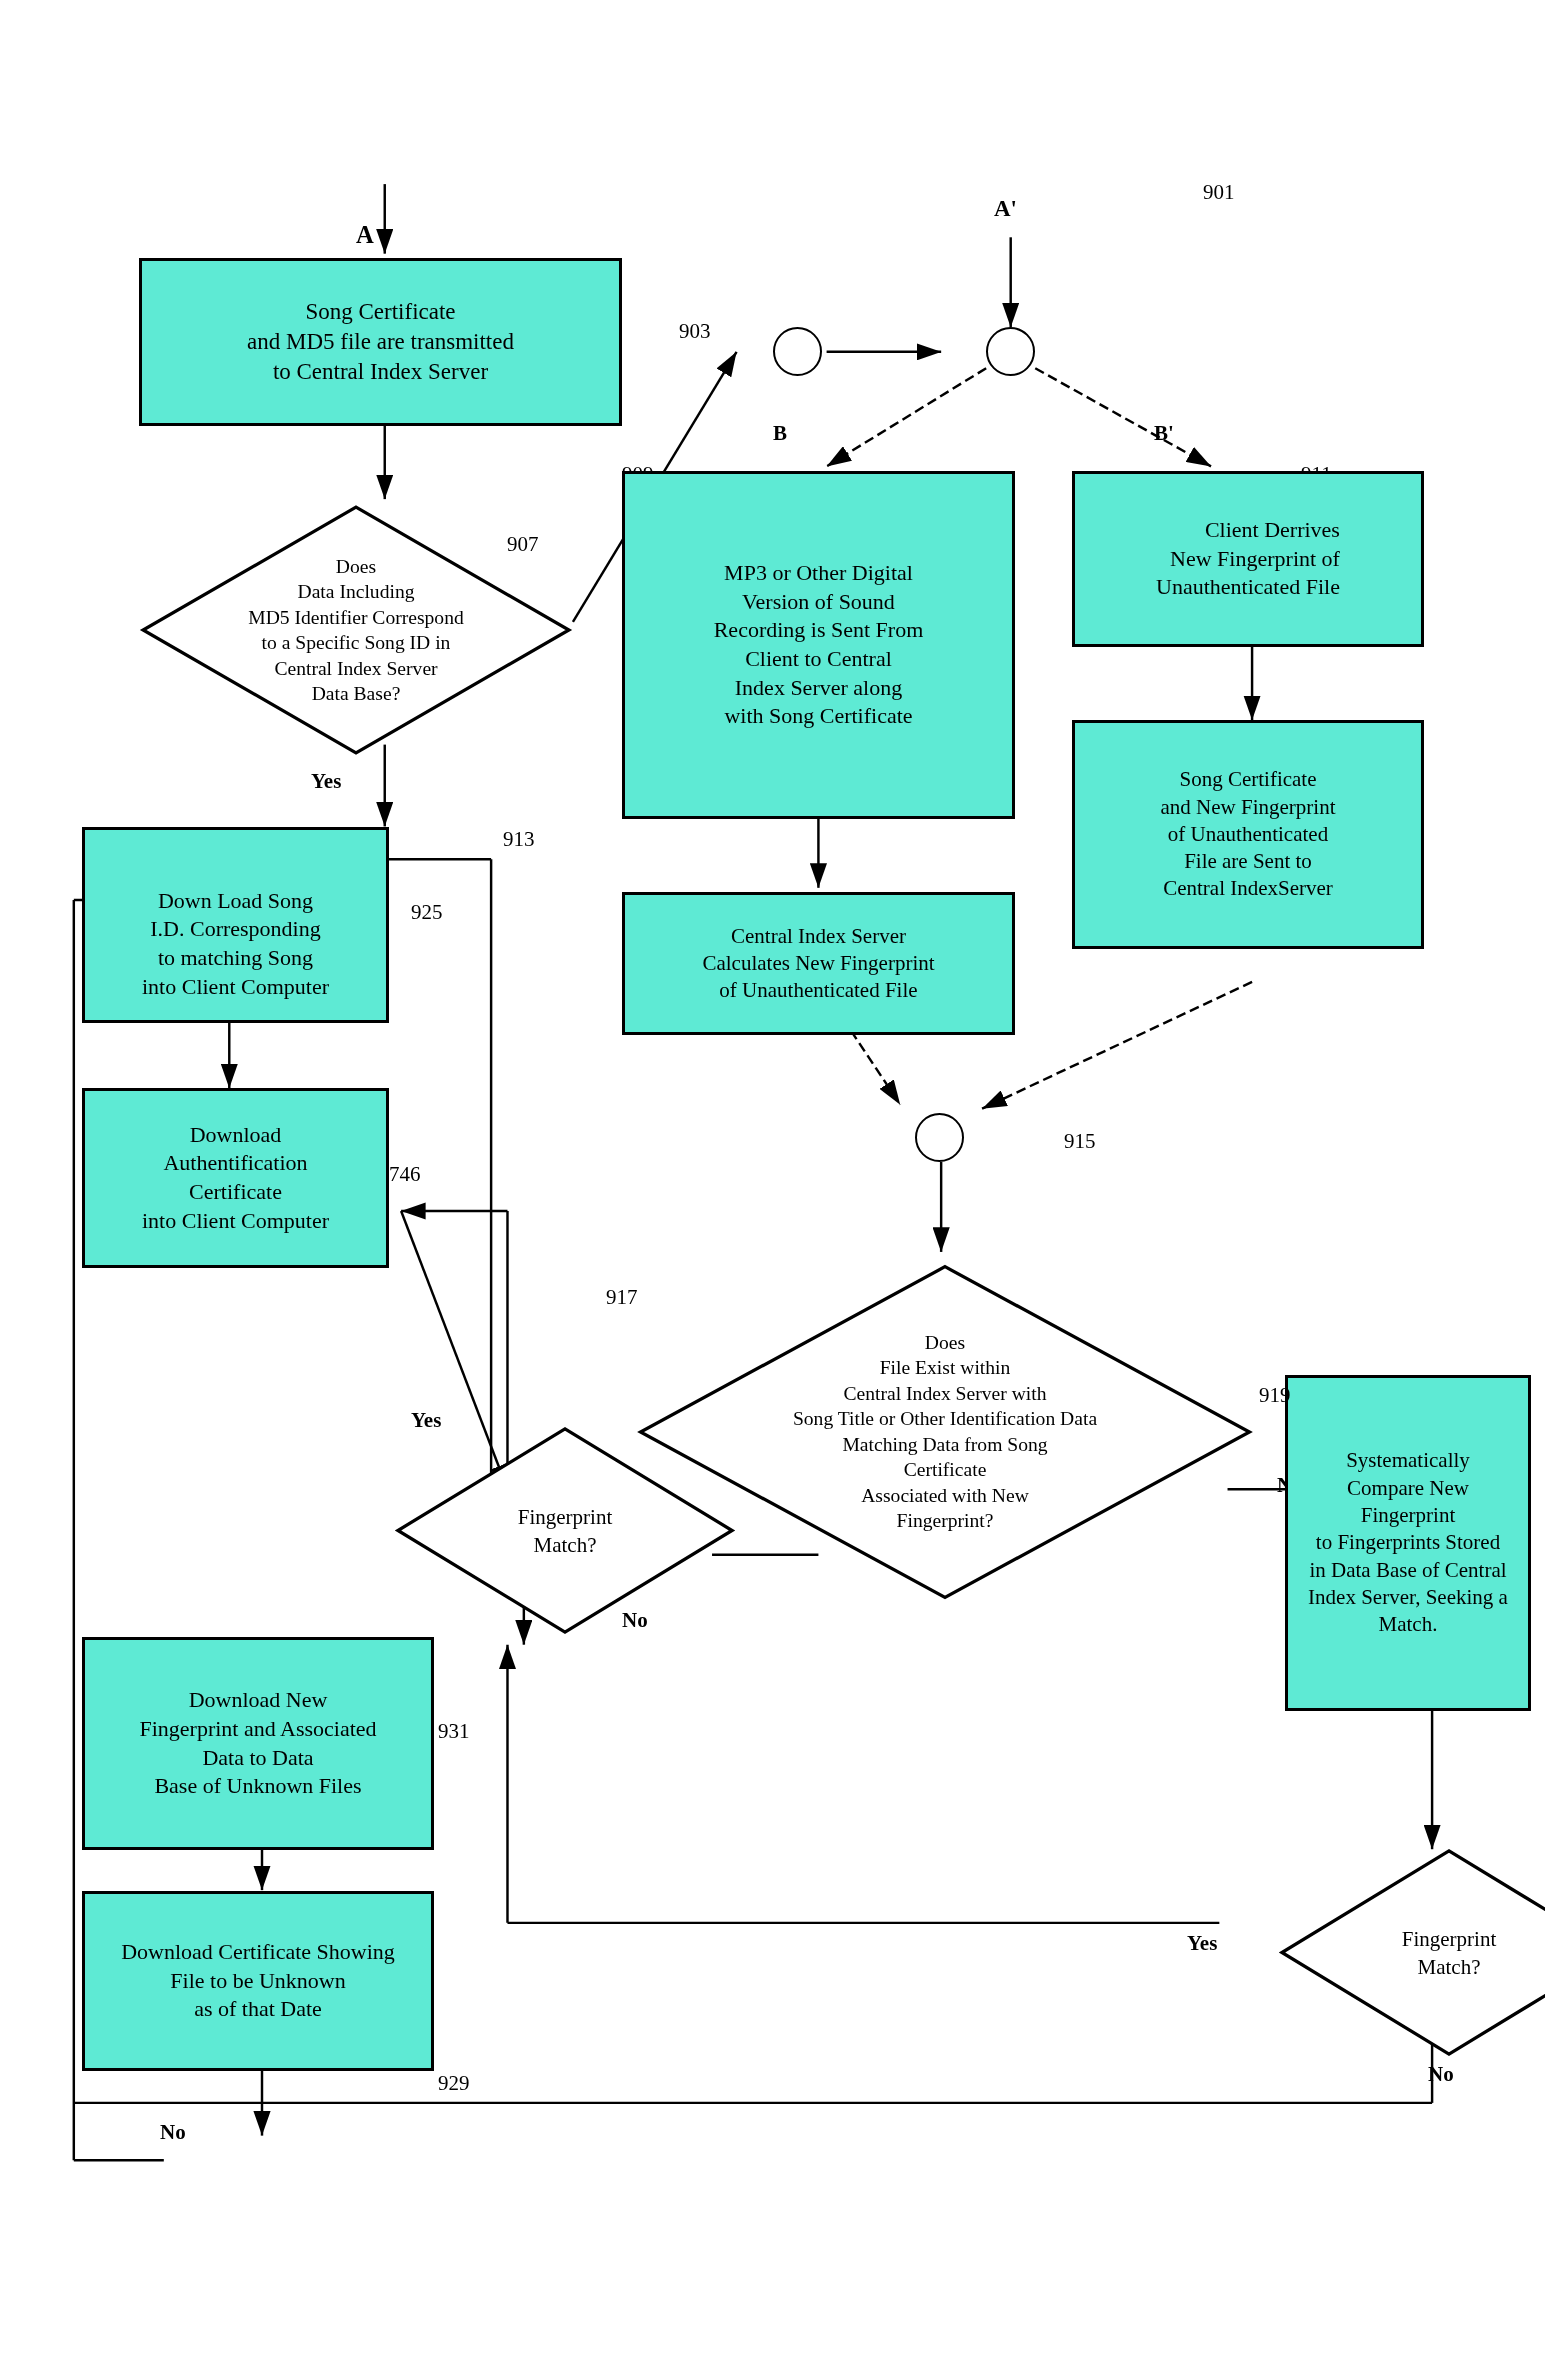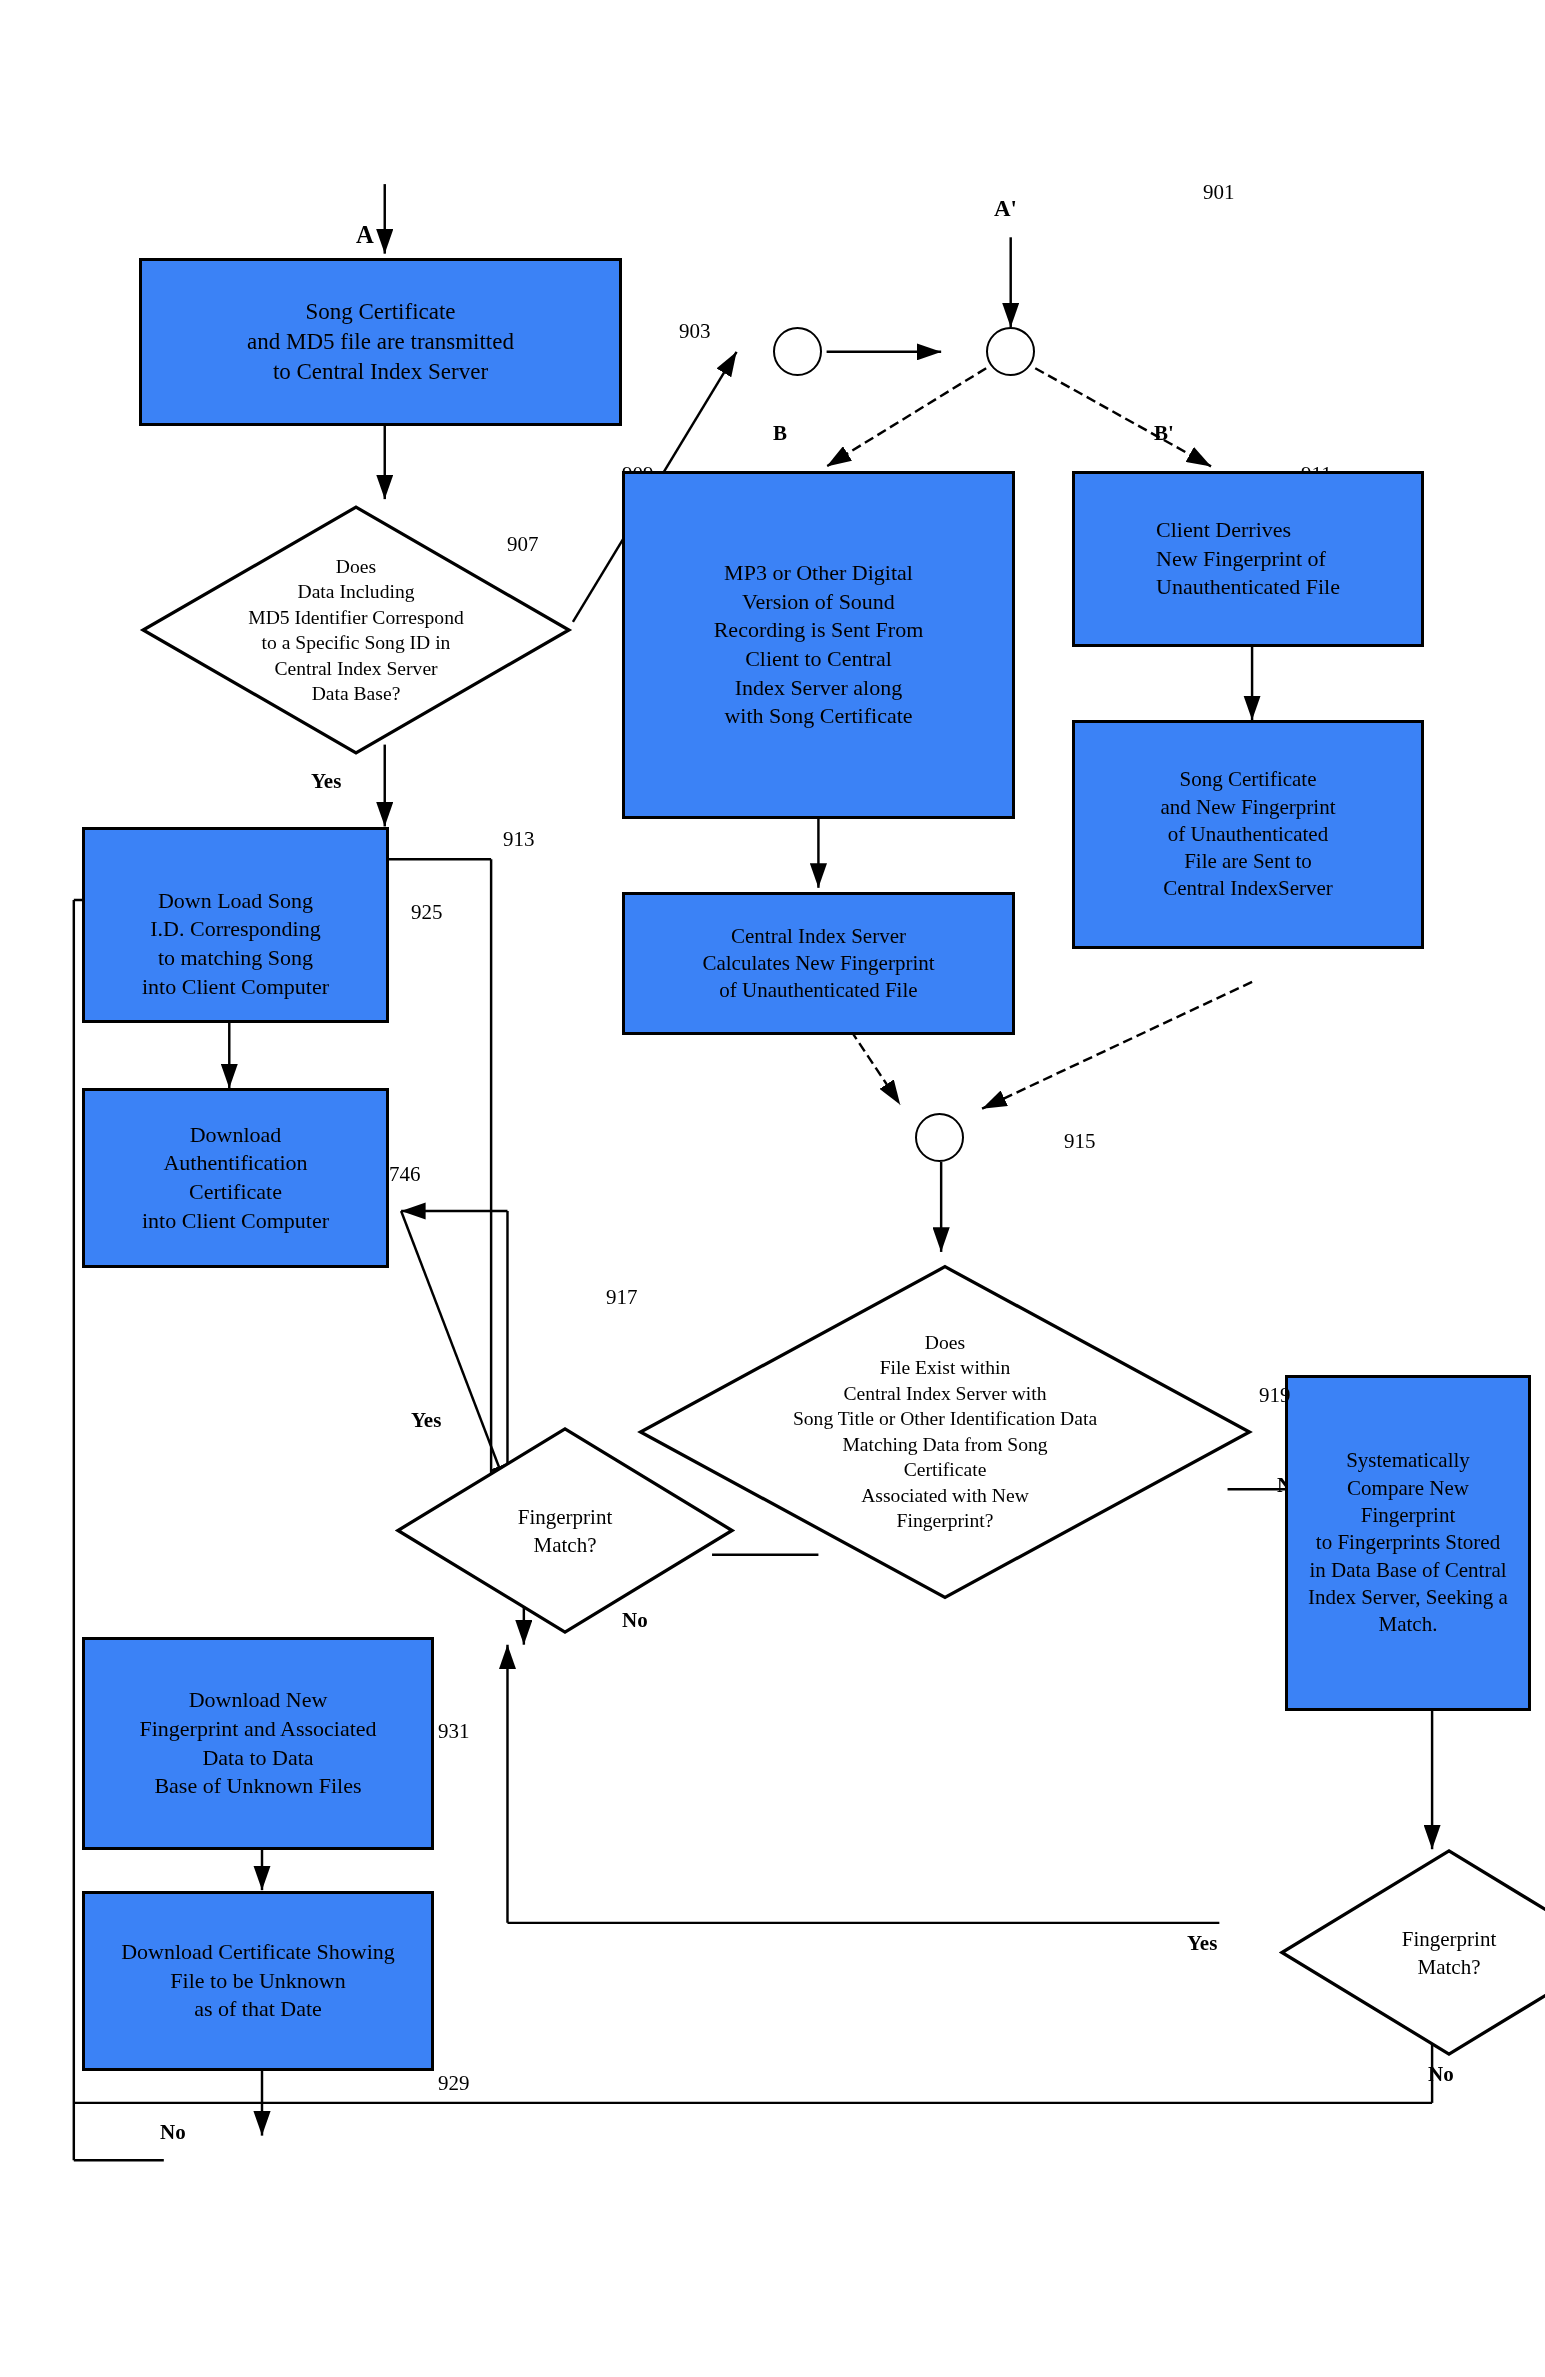--- a/index.html
+++ b/index.html
@@ -16,21 +16,21 @@
       position: relative;
       width: 1546px;
       min-height: 2377px;
       background: #fff;
     }
 
     
     .box {
       position: absolute;
       border: 2.5px solid #000;
-      background: #3b82f6;
+      background: #5eead4;
       text-align: center;
       display: flex;
       align-items: center;
       justify-content: center;
       font-size: 23px;
       line-height: 1.3;
       padding: 8.2px 12.3px;
     }
 
     .box-bold {
@@ -199,21 +199,21 @@
 
   <div class="label-text" style="left:311px; top:769px; font-size:21px; font-weight:bold;">Yes</div>
 
   <div class="ref-num" style="left:503px; top:827px;">913</div>
 
   <div class="box box-bold" style="left:622px; top:471px; width:393px; height:348px; font-size:22px;">
     <span style="white-space:pre-line; text-align:center;">MP3 or Other Digital<br>Version of Sound<br>Recording is Sent From<br>Client to Central<br>Index Server along<br>with Song Certificate</span>
   </div>
 
   <div class="box box-bold" style="left:1072px; top:471px; width:352px; height:176px; font-size:22px;">
-    <span style="white-space:pre-line; text-align:left;">Client Derrives<br>New Fingerprint of<br>Unauthenticated File</span>
+    <span style="white-space:pre-line; text-align:right;">Client Derrives<br>New Fingerprint of<br>Unauthenticated File</span>
   </div>
 
   <div class="box box-bold" style="left:622px; top:892px; width:393px; height:143px; font-size:21px;">
     <span style="white-space:pre-line; text-align:center;">Central Index Server<br>Calculates New Fingerprint<br>of Unauthenticated File</span>
   </div>
 
   <div class="box box-bold" style="left:1072px; top:720px; width:352px; height:229px; font-size:21px;">
     <span style="white-space:pre-line; text-align:center;">Song Certificate<br>and New Fingerprint<br>of Unauthenticated<br>File are Sent to<br>Central IndexServer</span>
   </div>
 

